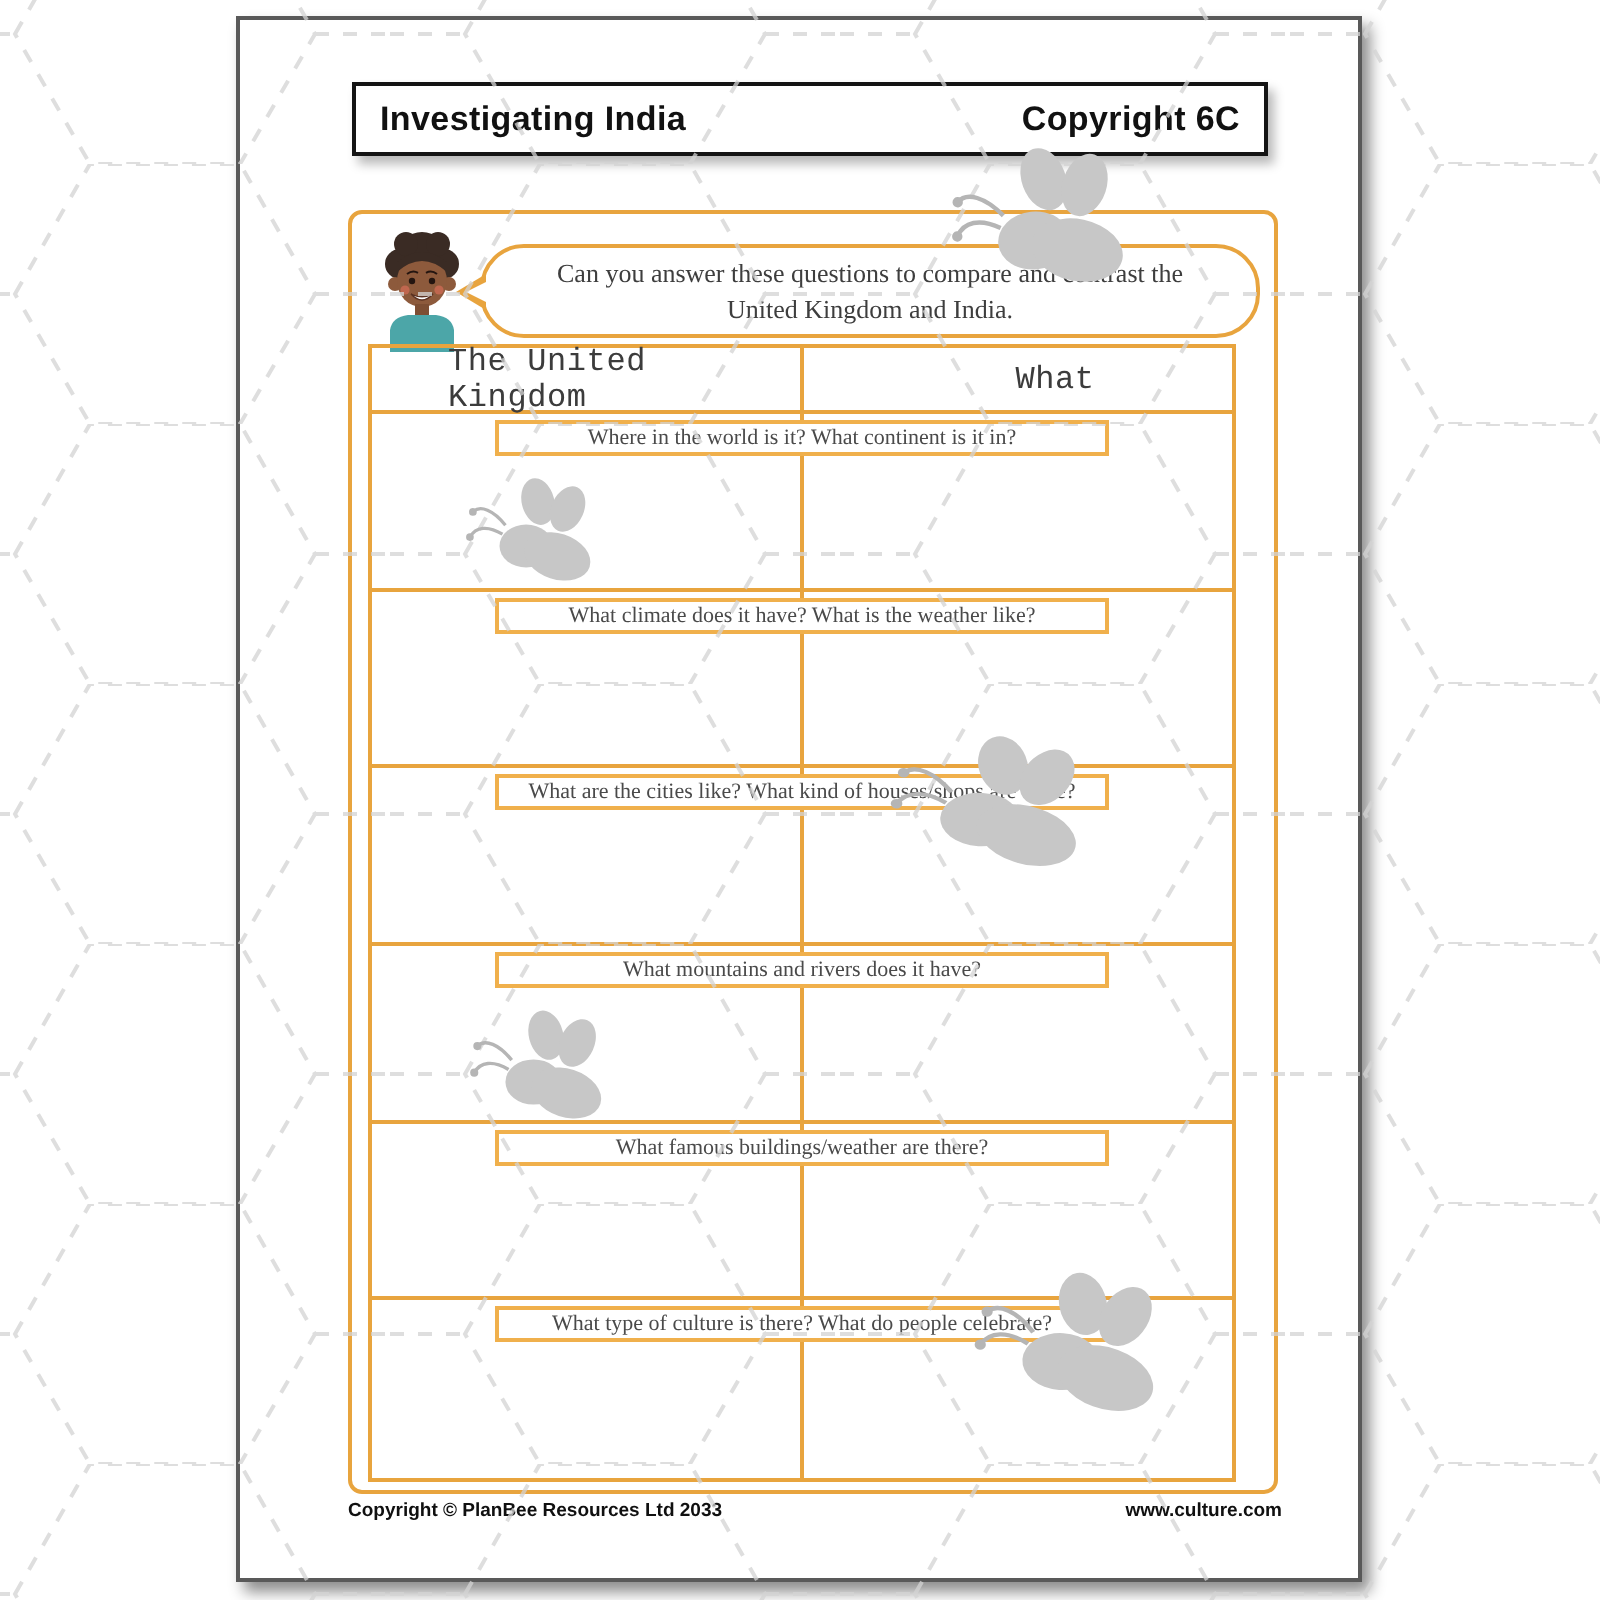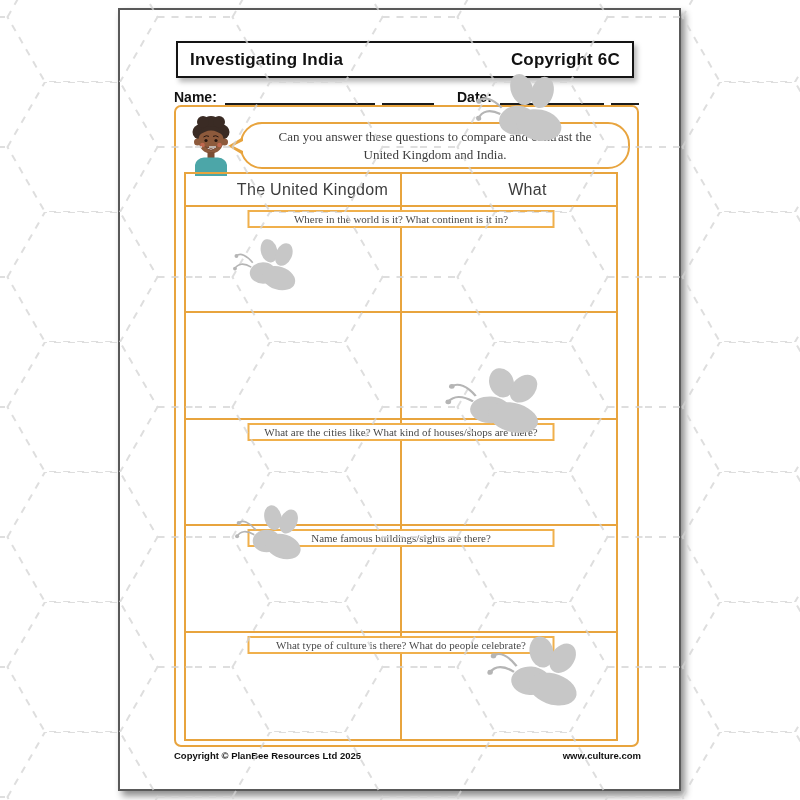--- a/index.html
+++ b/index.html
@@ -53,21 +53,21 @@
                     border-top:6px solid transparent; border-bottom:6px solid transparent;
                     border-right:12px solid #ffffff; }
 
   
   .ctable { position:absolute; left:8px; top:65px; width:434px; height:569px;
             border:2px solid #E8A43E; background:transparent; }
   .col-divider { position:absolute; left:50%; top:0; bottom:0; width:2px;
                  margin-left:-1px; background:#E8A43E; }
   .thead { display:flex; height:33px; border-bottom:2px solid #E8A43E; }
   .thead .hcell { flex:1; display:flex; align-items:center; justify-content:center;
-                  font-family:Liberation Sans, sans-serif; font-size:16px; color:#3c3c3c;
+                  font-family:Liberation Mono, monospace; font-size:16px; color:#3c3c3c;
                   letter-spacing:0.3px;padding-left:38px; }
   .sections { display:flex; flex-direction:column; height:calc(100% - 35px); }
   .section { flex:1; position:relative; border-bottom:2px solid #E8A43E; display:flex;padding-left:18px; }
   .section:last-child { border-bottom:none; }
   .cell { flex:1; }
   .qstrip { position:absolute; top:3px; left:50%; transform:translateX(-50%);
             width:307px; height:18px; background:#fff; border:2px solid #F0B04C;
             display:flex; align-items:center; justify-content:center;
             font-family:"Liberation Serif", serif; font-size:11px; color:#4a4a4a;
             white-space:nowrap; z-index:2; }
@@ -82,29 +82,20 @@
 
 <div id="stage">
 
   <div class="page">
 
     <div class="header-box">
       <span class="ttl">Investigating India</span>
       <span class="ttl">Copyright 6C</span>
     </div>
 
-    <div class="name-row">
-      <span>Name:</span>
-      <span class="uline u-n1"></span>
-      <span class="uline u-n2"></span>
-      <span class="spacer"></span>
-      <span>Date:</span>
-      <span class="uline u-d1"></span>
-      <span class="uline u-d2"></span>
-    </div>
 
     <div class="frame">
 
       <svg class="avatar" viewBox="0 0 50 62">
         <circle cx="25" cy="14" r="12" fill="#3a2b24"></circle>
         <circle cx="14" cy="18" r="7.5" fill="#3a2b24"></circle>
         <circle cx="36" cy="18" r="7.5" fill="#3a2b24"></circle>
         <circle cx="17" cy="8" r="6" fill="#3a2b24"></circle>
         <circle cx="33" cy="8" r="6" fill="#3a2b24"></circle>
         <circle cx="11.5" cy="28" r="3.5" fill="#8d5a3c"></circle>
@@ -134,44 +125,50 @@
           <div class="hcell">What</div>
         </div>
 
         <div class="sections">
           <div class="section">
             <div class="qstrip">Where in the world is it? What continent is it in?</div>
             <div class="cell"></div>
             <div class="cell"></div>
           </div>
           <div class="section">
+            <div class="qstrip">What climate does it have? What is the weather like?</div>
             <div class="cell"></div>
             <div class="cell"></div>
           </div>
           <div class="section">
             <div class="qstrip">What are the cities like? What kind of houses/shops are there?</div>
             <div class="cell"></div>
             <div class="cell"></div>
           </div>
           <div class="section">
-            <div class="qstrip">Name famous buildings/sights are there?</div>
+            <div class="qstrip">What mountains and rivers does it have?</div>
+            <div class="cell"></div>
+            <div class="cell"></div>
+          </div>
+          <div class="section">
+            <div class="qstrip">What famous buildings/weather are there?</div>
             <div class="cell"></div>
             <div class="cell"></div>
           </div>
           <div class="section">
             <div class="qstrip">What type of culture is there? What do people celebrate?</div>
             <div class="cell"></div>
             <div class="cell"></div>
           </div>
         </div>
       </div>
     </div>
 
     <div class="footer">
-      <span>Copyright © PlanBee Resources Ltd 2025</span>
+      <span>Copyright © PlanBee Resources Ltd 2033</span>
       <span>www.culture.com</span>
     </div>
   </div>
 
   <svg id="hex-overlay" width="800" height="800">
     <defs>
       <pattern id="hexpat" width="225" height="130" patternUnits="userSpaceOnUse" patternTransform="translate(-30,-48)">
         <path d="M37.5,65 L75,0 L150,0 L187.5,65 L150,130 L75,130 Z M0,65 L37.5,65 M187.5,65 L225,65" fill="none" stroke="#d3d3d3" stroke-width="2" stroke-dasharray="7 7"></path>
       </pattern>
     </defs>

